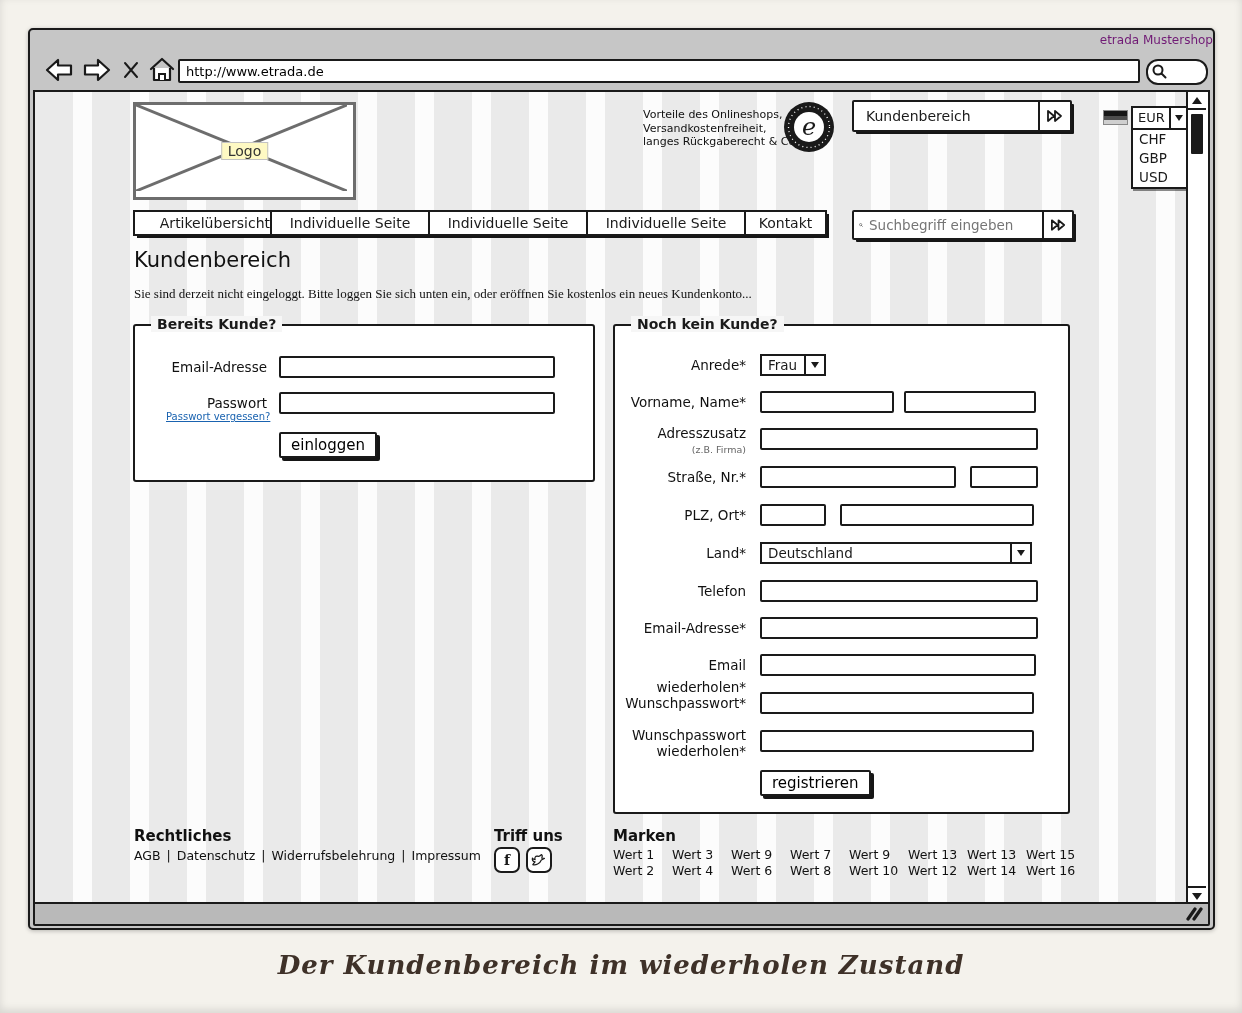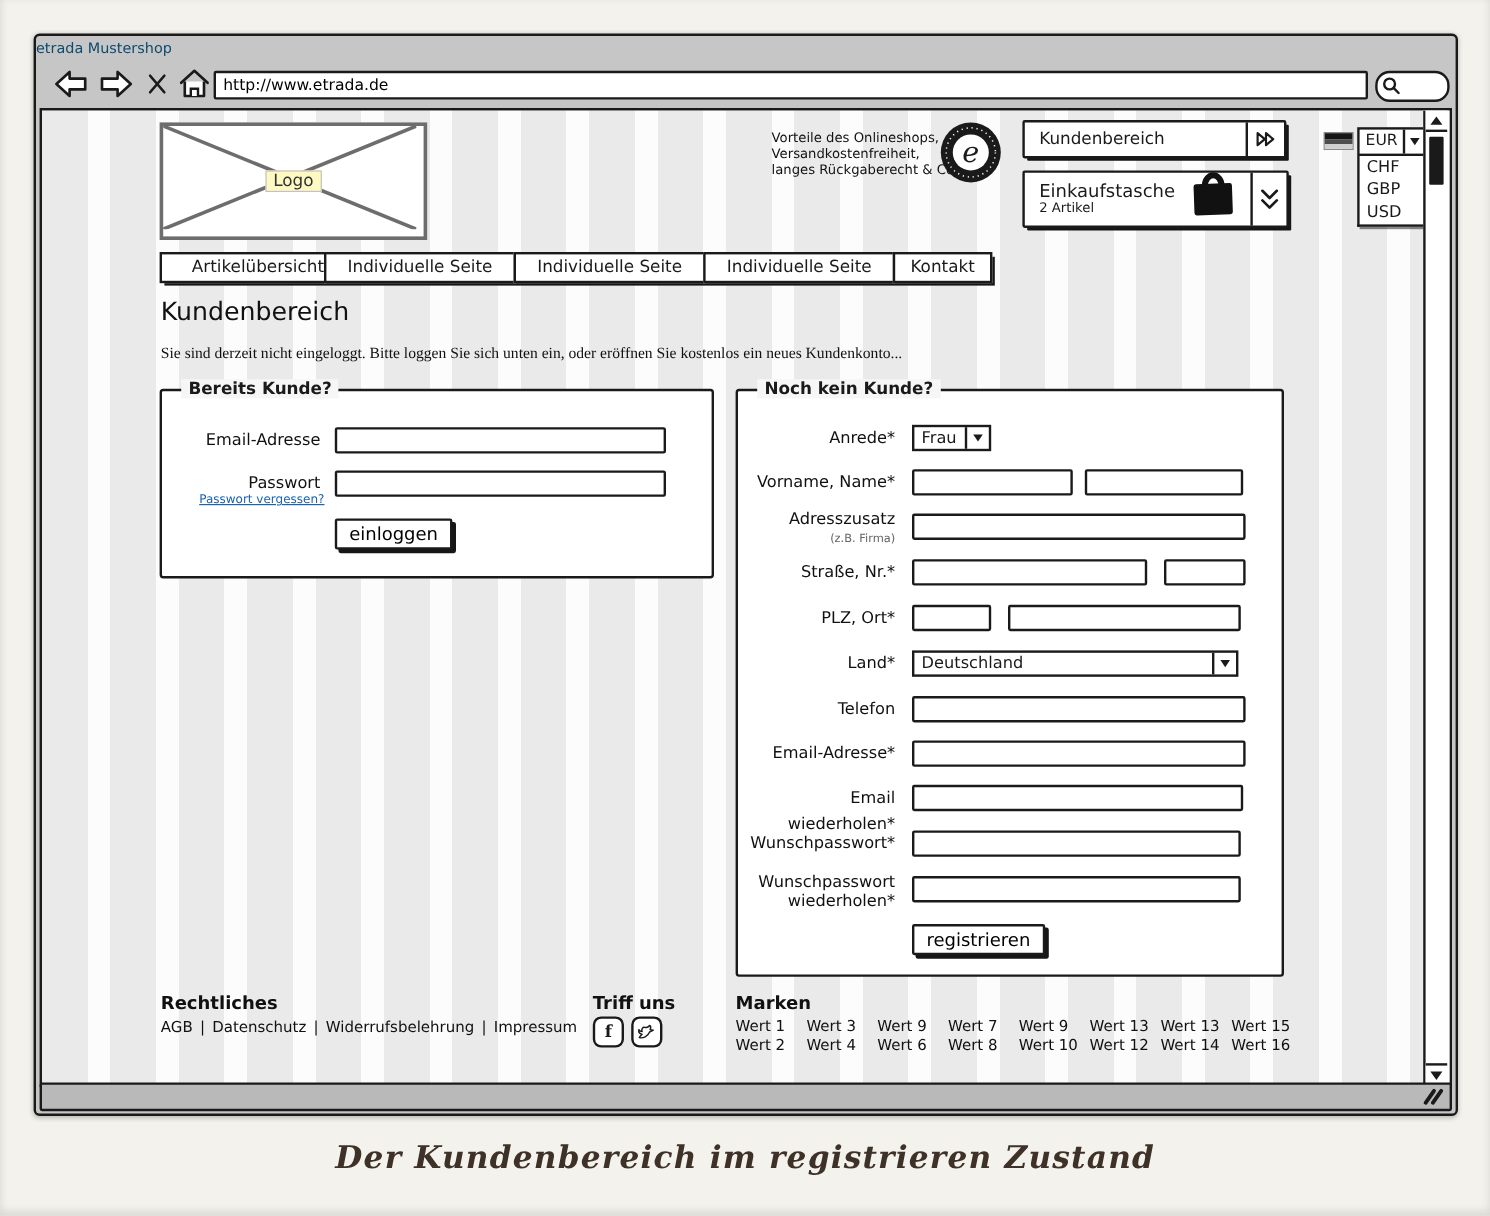--- a/index.html
+++ b/index.html
@@ -1,20 +1,20 @@
 <!DOCTYPE html>
 <html><head>
 <meta charset="utf-8">
 <style>
   html,body{margin:0;padding:0;}
   .page{position:relative;width:1242px;height:1013px;background:#f4f2ec;font-family:"DejaVu Sans",sans-serif;color:#1a1a1a;overflow:hidden;box-shadow:inset 0 -3px 8px rgba(0,0,0,.12);}
 
   
   .window{position:absolute;left:28px;top:28px;width:1183px;height:898px;background:#c6c6c6;border:2px solid #1a1a1a;border-radius:5px;box-shadow:0 1px 4px rgba(0,0,0,.25);}
-  .titlebar{height:22px;text-align:left;font-size:12px;line-height:20px;color:#0c4a6e;}
+  .titlebar{height:22px;text-align:right;font-size:12px;line-height:20px;color:#701a75;}
   .toolbar{position:relative;height:38px;}
   .nav-ico{position:absolute;top:4px;cursor:pointer;}
   .ico-back{left:14px;}
   .ico-fwd{left:52px;}
   .ico-stop{left:92px;top:9px;}
   .ico-home{left:118px;}
   .urlbar{position:absolute;left:148px;top:7px;width:946px;height:20px;border:2px solid #1a1a1a;background:#fff;font-family:"DejaVu Sans",sans-serif;font-size:13px;padding:0 6px;border-radius:2px;}
   .searchoval{position:absolute;left:1116px;top:7px;width:58px;height:22px;border:2px solid #1a1a1a;border-radius:12px;background:#fff;}
   .searchoval svg{position:absolute;left:3px;top:2px;}
 
@@ -181,37 +181,20 @@
 
         <div class="wf-box kb-btn">
           <span class="kb-lbl">Kundenbereich</span>
           <span class="chev-box">
             <svg width="20" height="18" viewBox="0 0 20 18">
                 <path d="M3 4 L9 9 L3 14 Z M10 4 L16 9 L10 14 Z" fill="#fff" stroke="#1a1a1a" stroke-width="1.8" stroke-linejoin="round"></path>
               </svg>
           </span>
         </div>
 
-        <div class="wf-box cart">
-          <span class="cart-txt">
-            <div class="cart-title">Einkaufstasche</div>
-            <div class="cart-sub">2 Artikel</div>
-          </span>
-          <span class="cart-bag">
-            <svg width="42" height="50" viewBox="0 0 42 50">
-              <path d="M14 20 a7 9 0 0 1 14 0" fill="none" stroke="#111" stroke-width="5"></path>
-              <rect x="5" y="18" width="32" height="26" rx="2" fill="#111" transform="rotate(-2 21 31)"></rect>
-            </svg>
-          </span>
-          <span class="cart-chev">
-            <svg width="20" height="20" viewBox="0 0 20 20">
-                <path d="M4 3 L10 9 L16 3 M4 11 L10 17 L16 11" fill="none" stroke="#1a1a1a" stroke-width="2.2" stroke-linejoin="round" stroke-linecap="round"></path>
-              </svg>
-          </span>
-        </div>
 
         <div class="flag">
           <div class="b1"></div>
             <div class="b2"></div>
             <div class="b3"></div>
         </div>
 
         <div class="currency">
           <div class="cur-sel">
             <span class="cur-val">EUR</span>
@@ -227,20 +210,32 @@
         </div>
 
         <div class="mainnav">
           <div class="tab t1">Artikelübersicht</div>
           <div class="tab t2">Individuelle Seite</div>
           <div class="tab t2">Individuelle Seite</div>
           <div class="tab t2">Individuelle Seite</div>
           <div class="tab t5">Kontakt</div>
         </div>
 
+        <div class="wf-box searchfield">
+          <svg width="16" height="16" viewBox="0 0 16 16">
+              <circle cx="6.5" cy="6.5" r="4.5" fill="none" stroke="#1a1a1a" stroke-width="1.8"></circle>
+              <line x1="10" y1="10" x2="14" y2="14" stroke="#1a1a1a" stroke-width="1.8" stroke-linecap="round"></line>
+            </svg>
+          <input class="search-ph" placeholder="Suchbegriff eingeben" style="">
+          <span class="sf-chev">
+            <svg width="20" height="18" viewBox="0 0 20 18">
+                <path d="M3 4 L9 9 L3 14 Z M10 4 L16 9 L10 14 Z" fill="#fff" stroke="#1a1a1a" stroke-width="1.8" stroke-linejoin="round"></path>
+              </svg>
+          </span>
+        </div>
 
         <div class="h1">Kundenbereich</div>
         <div class="intro">Sie sind derzeit nicht eingeloggt. Bitte loggen Sie sich unten ein, oder eröffnen Sie kostenlos ein neues Kundenkonto...</div>
 
         <div class="fieldset fs-login">
           <span class="legend">Bereits Kunde?</span>
           <div class="frow" style="top:30px;">
             <span class="flabel" style="left:10px;width:122px;top:0;">Email-Adresse</span>
             <input class="inp" style="left: 144px; top: 0px; width: 264px;">
           </div>
@@ -385,15 +380,15 @@
     <div class="statusbar">
       <span class="grip">
         <svg width="26" height="14" viewBox="0 0 26 14">
             <path d="M10 12 L17 2 M16 12 L23 2" stroke="#1a1a1a" stroke-width="3.2" stroke-linecap="round"></path>
           </svg>
       </span>
     </div>
 
   </div>
 
-  <div class="caption">Der Kundenbereich im registrieren Zustand</div>
+  <div class="caption">Der Kundenbereich im wiederholen Zustand</div>
 
 </div>
 
 </body></html>

